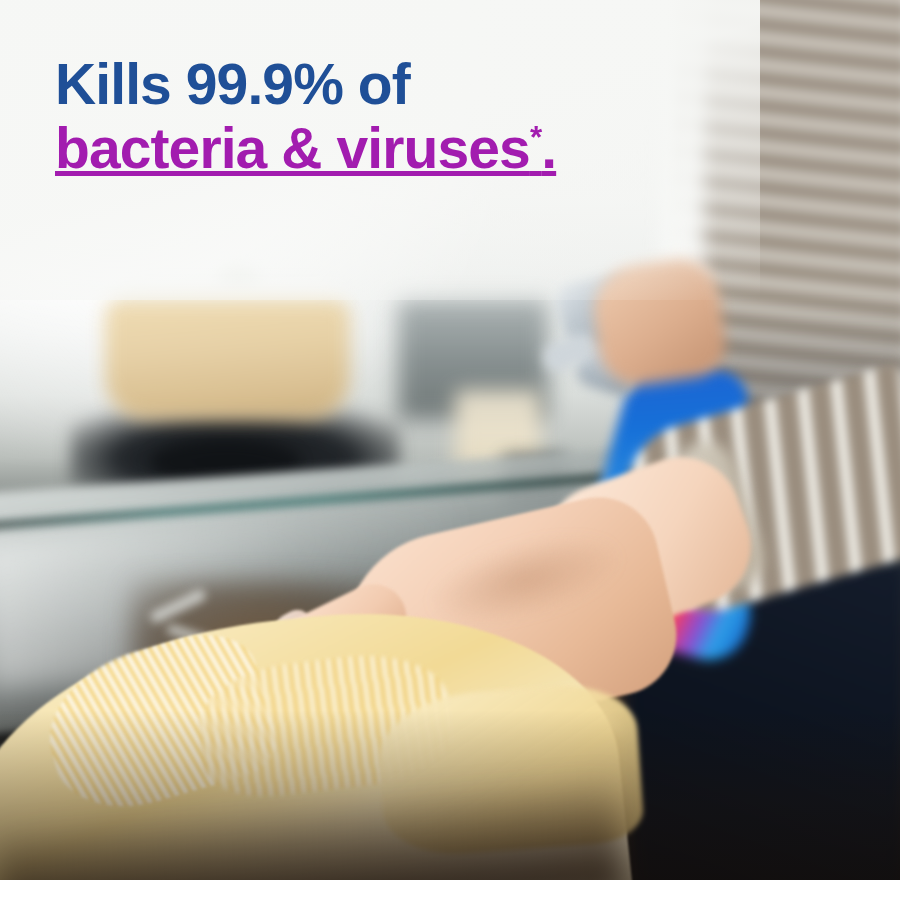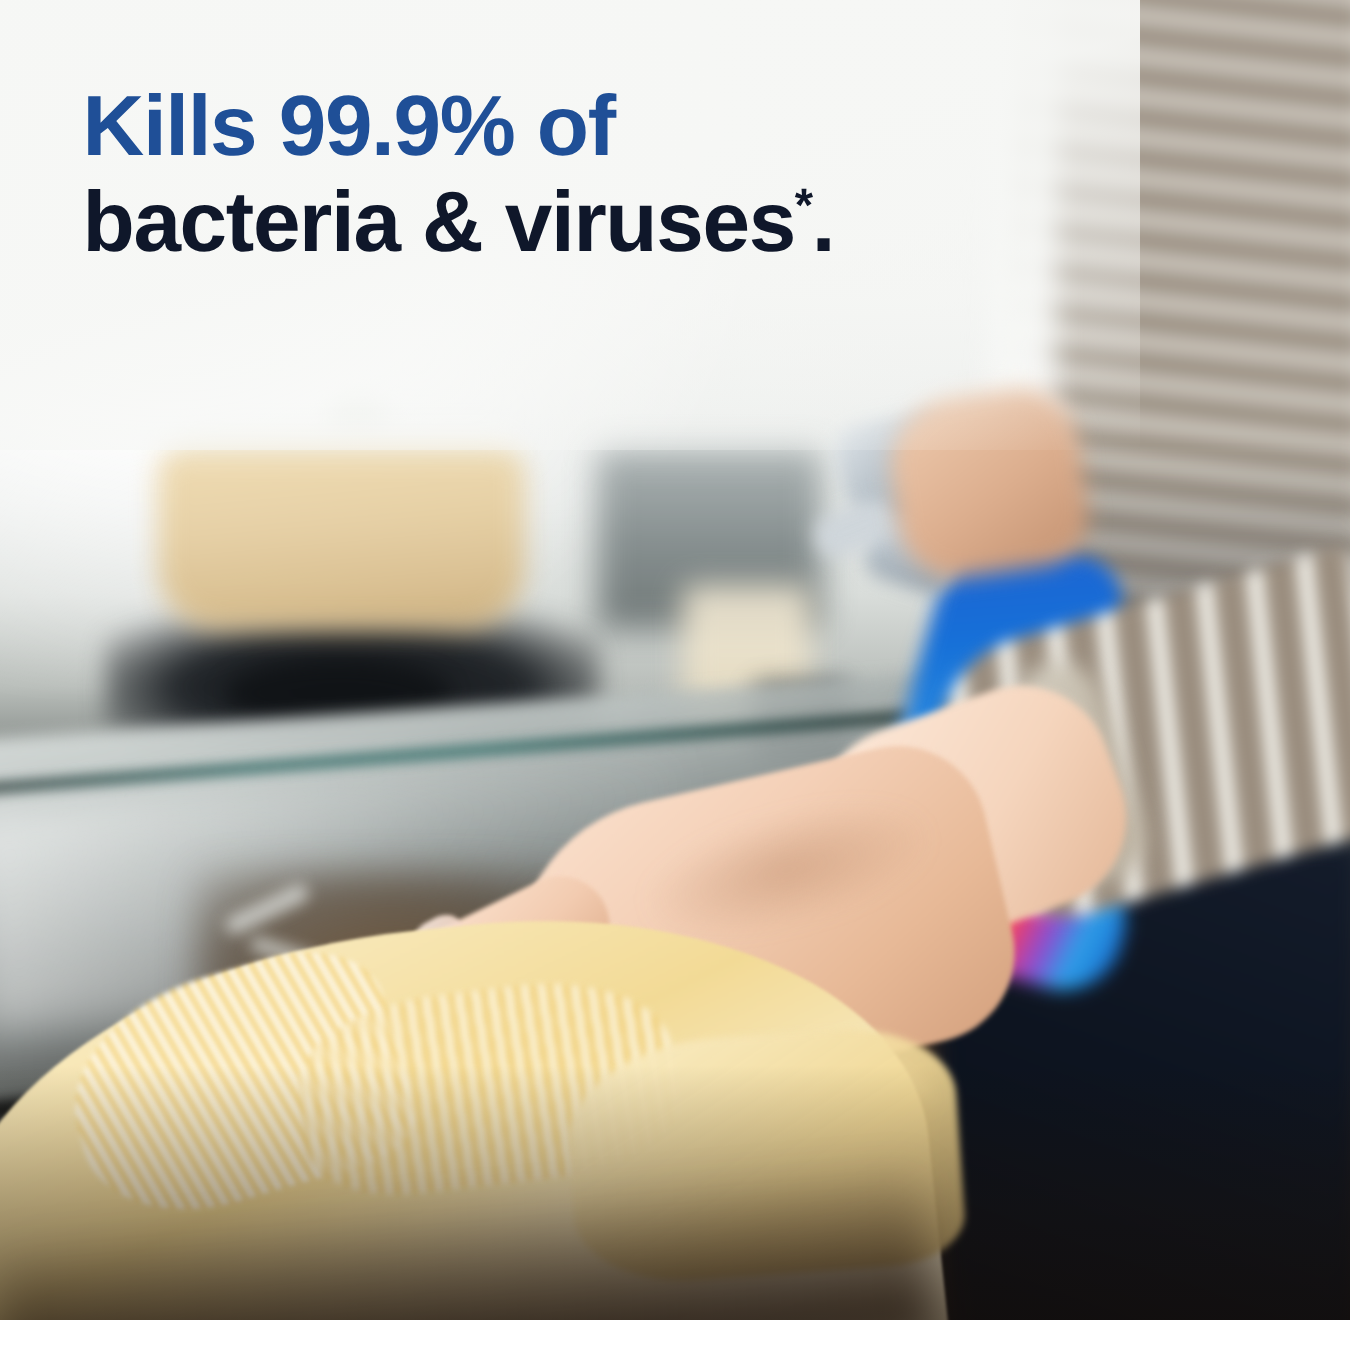--- a/index.html
+++ b/index.html
@@ -574,21 +574,21 @@
     font-size: 57px;
     line-height: 64px;
     letter-spacing: -0.9px;
     margin: 0;
   }
   .headline-line {
     display: block;
     white-space: nowrap;
   }
   .headline-line-1 { color: #1f4f97; }
-  .headline-line-2 { color: #0f172a; }
+  .headline-line-2 { color: #a21caf; text-decoration: underline; }
   .asterisk-sup {
     font-size: 0.55em;
     vertical-align: super;
     line-height: 0;
   }
 
   .footnote {
     position: absolute;
     left: 52px;
     top: 845px;

